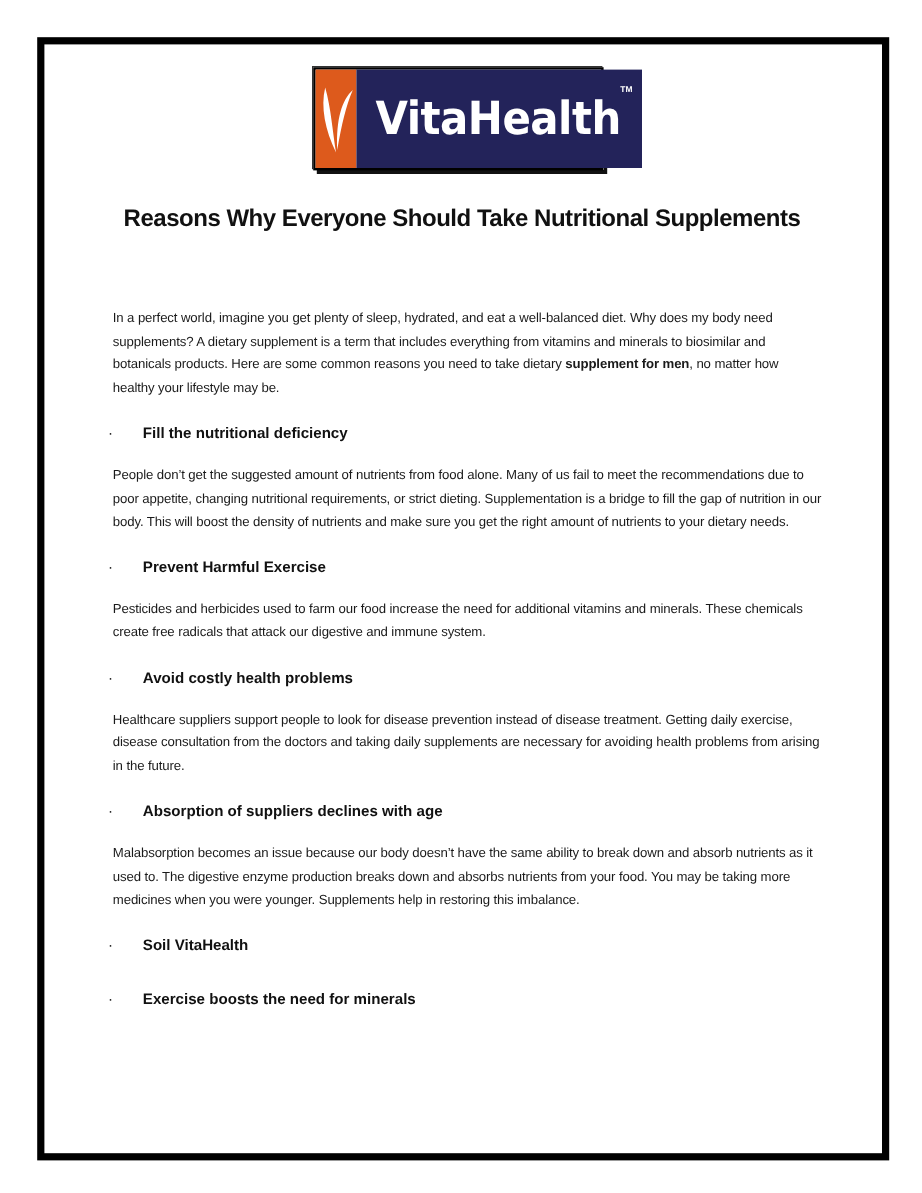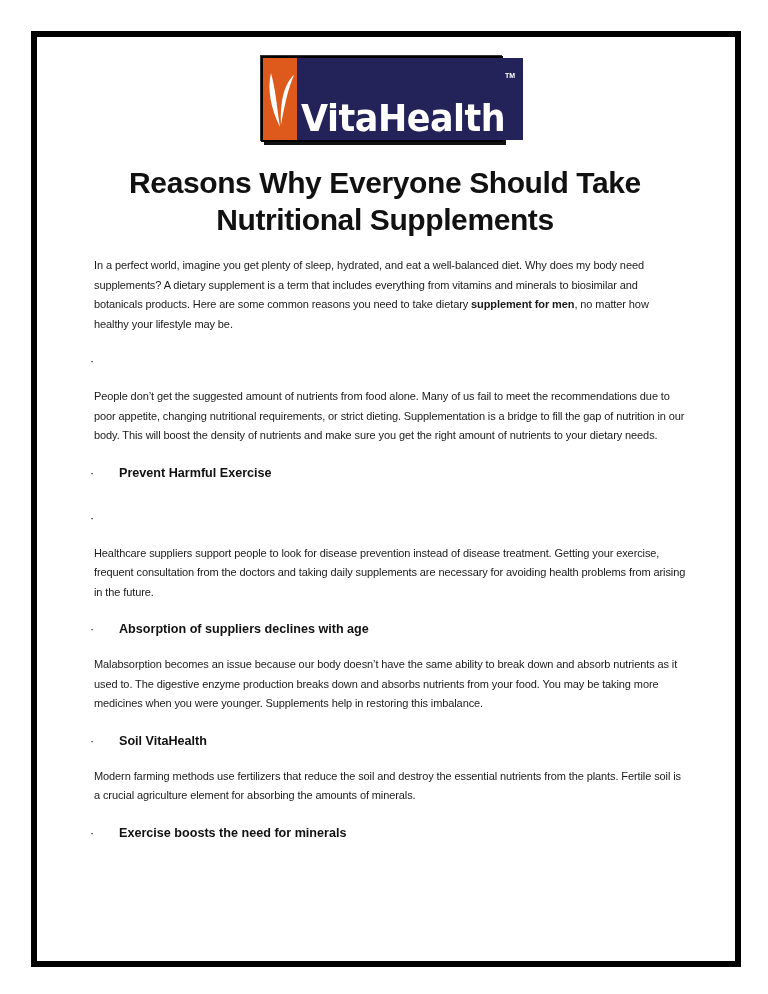--- a/index.html
+++ b/index.html
@@ -5,26 +5,26 @@
   html, body { margin: 0; padding: 0; background: #ffffff; }
   body { width: 768px; height: 994px; position: relative; overflow: hidden;
          font-family: "Liberation Sans", "DejaVu Sans", sans-serif; color: #111; }
   .page-frame { position: absolute; left: 31px; top: 31px; width: 698px; height: 924px;
                 border: 6px solid #000; box-sizing: content-box; }
   .logo { position: absolute; left: 261px; top: 56px; width: 238px; height: 82px;
           display: flex; box-shadow: 3px 3px 0 #111, -1px -1px 0 #333; border: 2px solid #000; }
   .logo-mark { width: 47px; height: 100%; background: #dd5a1c; display: flex;
                align-items: center; justify-content: center; }
   .logo-text-wrap { flex: 1; background: #23235a; position: relative; display: flex;
-                    align-items: flex-end; padding-left: 4px; }
+                    align-items: center; padding-left: 16px; }
   .logo-text { color: #ffffff; font-size: 38px; font-weight: bold; letter-spacing: -0.5px;
                font-family: "DejaVu Sans", sans-serif; transform: scaleX(0.92); transform-origin: left center; }
   .logo-tm { position: absolute; right: 8px; top: 14px; color: #fff; font-size: 7px; font-weight: bold; }
   .title { position: absolute; left: 90px; top: 164px; width: 590px; text-align: center;
-           font-size: 30px; font-weight: bold; line-height: 37px; color: #111;
+           font-size: 20px; font-weight: bold; line-height: 37px; color: #111;
            font-family: "Liberation Sans", sans-serif; letter-spacing: -0.4px; }
   .content { position: absolute; left: 90px; top: 252px; width: 600px; }
   p.body { margin: 4px; font-size: 11px; line-height: 19.5px; color: #1a1a1a; letter-spacing: -0.1px; }
   .bullet { display: flex; font-size: 12.6px; font-weight: bold; line-height: 19px; color: #111; }
   .bullet .dot { width: 29px; font-weight: normal; }
   .gap-sm { height: 12px; }
   .gap-md { height: 14px; }
 </style>
 </head>
 <body>
@@ -45,52 +45,54 @@
 </div>
 
 <div class="title">Reasons Why Everyone Should Take Nutritional Supplements</div>
 
 <div class="content">
   <p class="body"><span>In a perfect world, imagine you get plenty of sleep, hydrated, and eat a well-balanced diet. Why does my body need supplements? A dietary supplement is a term that includes everything from vitamins and minerals to biosimilar and botanicals products. Here are some common reasons you need to take dietary </span><b>supplement for men</b><span>, no matter how healthy your lifestyle may be.</span></p>
   <div class="gap-md"></div>
 
   <div class="bullet">
       <span class="dot">·</span>
+      <span>Fill the nutritional deficiency</span>
     </div>
   <div class="gap-sm"></div>
   <p class="body">People don’t get the suggested amount of nutrients from food alone.  Many of us fail to meet the recommendations due to poor appetite, changing nutritional requirements, or strict dieting. Supplementation is a bridge to fill the gap of nutrition in our body. This will boost the density of nutrients and make sure you get the right amount of nutrients to your dietary needs.</p>
   <div class="gap-md"></div>
 
   <div class="bullet">
       <span class="dot">·</span>
       <span>Prevent Harmful Exercise</span>
     </div>
   <div class="gap-sm"></div>
+  <p class="body">Pesticides and herbicides used to farm our food increase the need for additional vitamins and minerals. These chemicals create free radicals that attack our digestive and immune system.</p>
   <div class="gap-md"></div>
 
   <div class="bullet">
       <span class="dot">·</span>
+      <span>Avoid costly health problems</span>
     </div>
   <div class="gap-sm"></div>
-  <p class="body">Healthcare suppliers support people to look for disease prevention instead of disease treatment. Getting your exercise, frequent consultation from the doctors and taking daily supplements are necessary for avoiding health problems from arising in the future.</p>
+  <p class="body">Healthcare suppliers support people to look for disease prevention instead of disease treatment. Getting daily exercise, disease consultation from the doctors and taking daily supplements are necessary for avoiding health problems from arising in the future.</p>
   <div class="gap-md"></div>
 
   <div class="bullet">
       <span class="dot">·</span>
       <span>Absorption of suppliers declines with age</span>
     </div>
   <div class="gap-sm"></div>
   <p class="body">Malabsorption becomes an issue because our body doesn’t have the same ability to break down and absorb nutrients as it used to. The digestive enzyme production breaks down and absorbs nutrients from your food. You may be taking more medicines when you were younger. Supplements help in restoring this imbalance.</p>
   <div class="gap-md"></div>
 
   <div class="bullet">
       <span class="dot">·</span>
       <span>Soil VitaHealth</span>
     </div>
   <div class="gap-sm"></div>
-  <p class="body">Modern farming methods use fertilizers that reduce the soil and destroy the essential nutrients from the plants. Fertile soil is a crucial agriculture element for absorbing the amounts of minerals.</p>
   <div class="gap-md"></div>
 
   <div class="bullet">
       <span class="dot">·</span>
       <span>Exercise boosts the need for minerals</span>
     </div>
 </div>
 
 </body></html>

